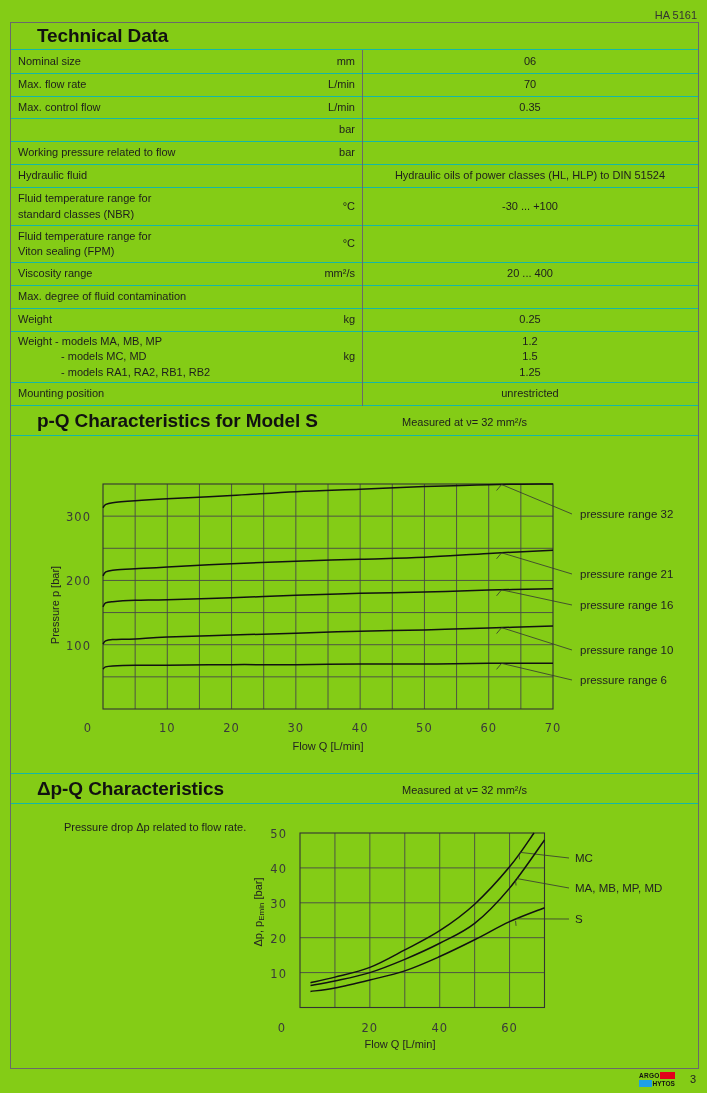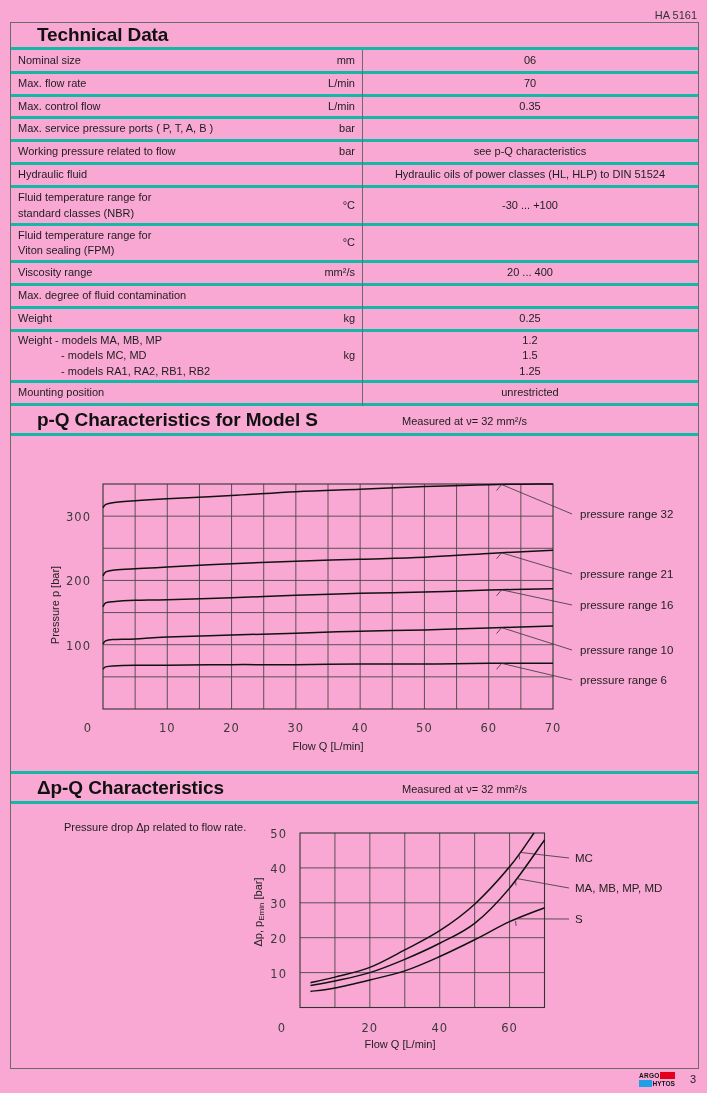--- a/index.html
+++ b/index.html
@@ -1,27 +1,27 @@
 <!DOCTYPE html>
 <html><head>
 <meta charset="utf-8">
 <style>
   html, body { margin: 0; padding: 0; background: #ffffff; }
   #page {
     position: relative; width: 707px; height: 1093px; overflow: hidden;
-    font-family: "Liberation Sans", sans-serif; color: #1d1d1d; background: #f9a8d4;
+    font-family: "Liberation Sans", sans-serif; color: #1d1d1d; background: #84cc16;
   }
   .doc-id { position: absolute; right: 10px; top: 9px; font-size: 11px; color: #333; }
   .box {
     position: absolute; left: 10px; top: 22px; width: 689px; height: 1047px;
     border: 1.5px solid #6a6a6a; box-sizing: border-box;
   }
   .row {
     position: absolute; left: 11px; width: 687px; box-sizing: border-box;
-    border-bottom: 3px solid #14b8a6; font-size: 11px;
+    border-bottom: 1px solid #14b8a6; font-size: 11px;
   }
   .row.last { border-bottom: none; }
   .cell {
     position: absolute; top: 0; bottom: 0; display: flex; flex-direction: column;
     justify-content: center; line-height: 15.5px; white-space: nowrap;
   }
   .lbl { left: 7px; }
   .lbl .indent { padding-left: 43px; }
   .unit { right: 343px; text-align: right; align-items: flex-end; }
   .val { left: 351px; right: 0; text-align: center; align-items: center; }
@@ -74,28 +74,26 @@
     <span class="cell val">70</span>
   </div>
 
   <div class="row" style="top:97px;height:22px">
     <span class="cell lbl">Max. control flow</span>
     <span class="cell unit">L/min</span>
     <span class="cell val">0.35</span>
   </div>
 
   <div class="row" style="top:119px;height:23px">
-    <span class="cell lbl">Max. service pressure ports ( P, T, A, B )</span>
     <span class="cell unit">bar</span>
   </div>
 
   <div class="row" style="top:142px;height:23px">
     <span class="cell lbl">Working pressure related to flow</span>
     <span class="cell unit">bar</span>
-    <span class="cell val">see p-Q characteristics</span>
   </div>
 
   <div class="row" style="top:165px;height:23px">
     <span class="cell lbl">Hydraulic fluid</span>
     <span class="cell unit"></span>
     <span class="cell val">Hydraulic oils of power classes (HL, HLP) to DIN 51524</span>
   </div>
 
   <div class="row" style="top:188px;height:38px">
     <span class="cell lbl">

